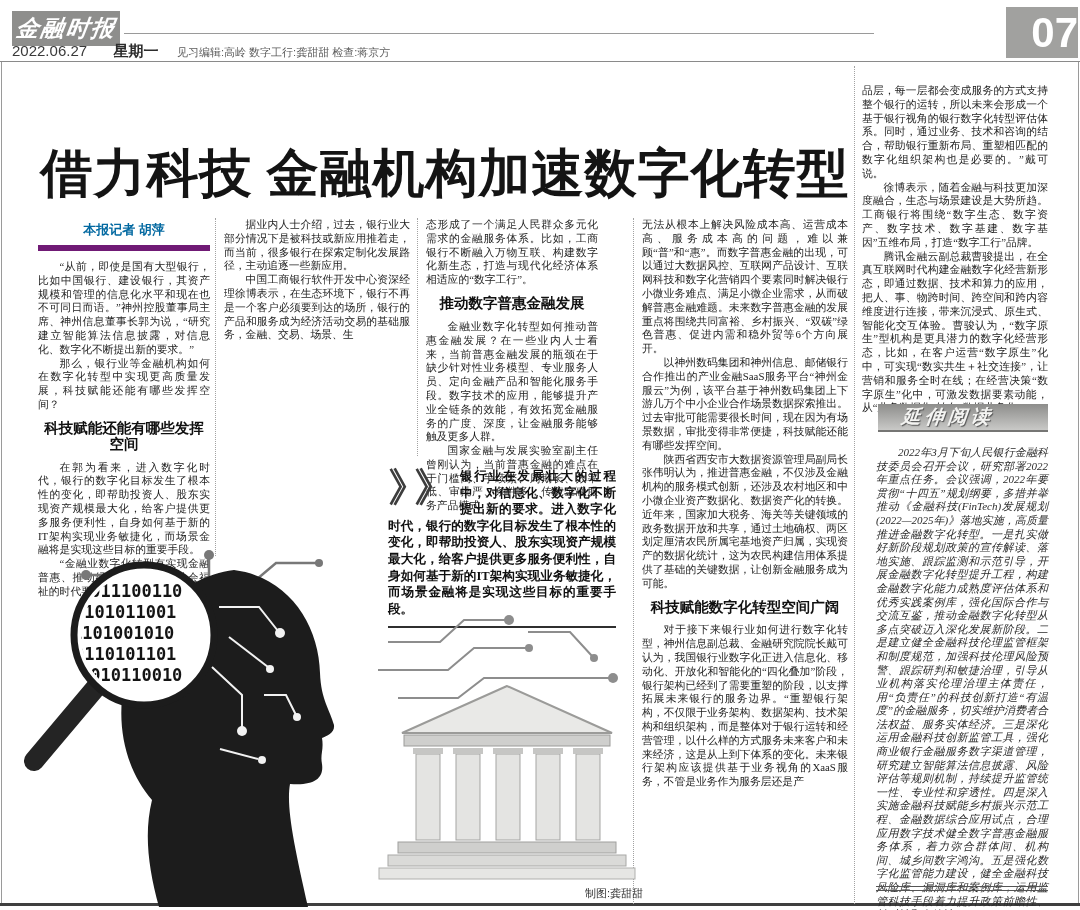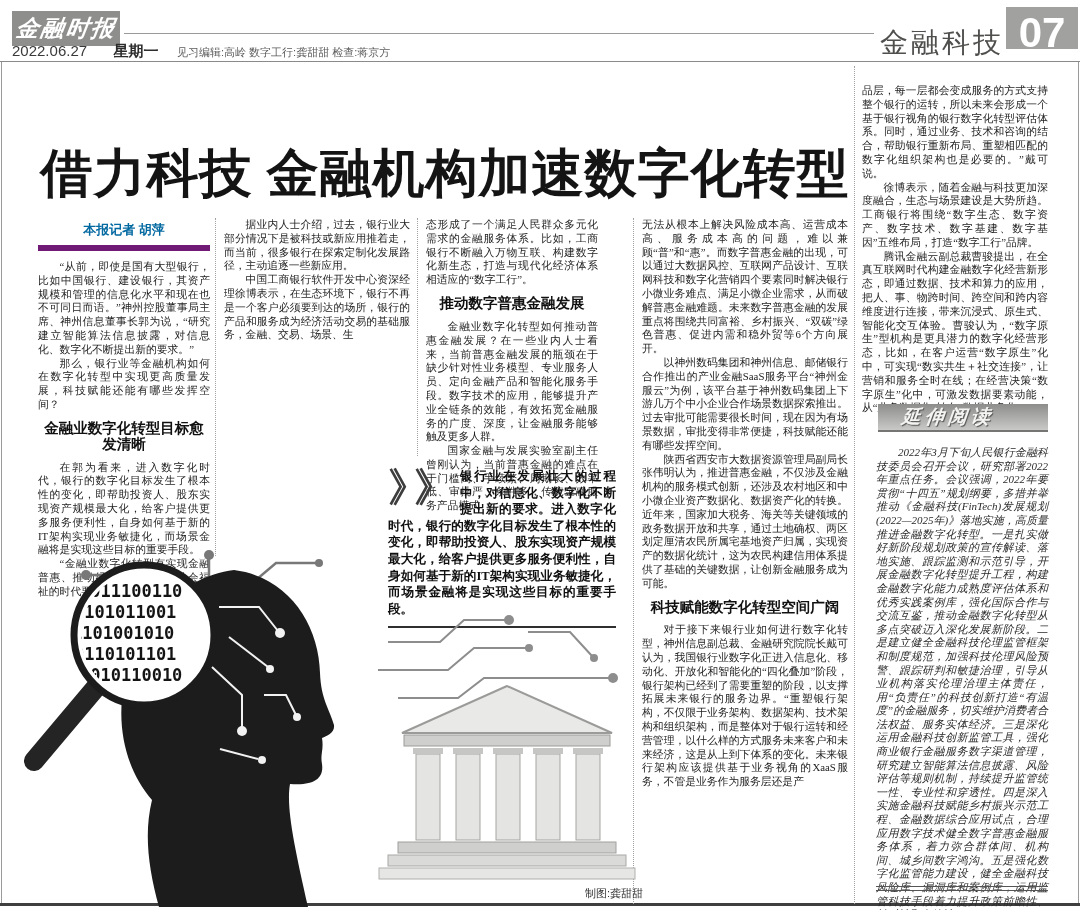--- a/index.html
+++ b/index.html
@@ -6,22 +6,22 @@
   .page{position:relative;width:1080px;height:910px;background:#ffffff;overflow:hidden;
         font-family:"Liberation Serif","DejaVu Serif",serif;color:#1e1e1e;margin:0 auto;}
   
   .logo-box{position:absolute;left:12px;top:11px;width:108px;height:35px;background:#8e8e8c;
             color:#fff;text-align:center;}
   .logo-box span{display:inline-block;font:italic bold 23px/35px "Liberation Serif",serif;
             transform:skewX(-8deg);letter-spacing:2px;}
   .rule-mid{position:absolute;left:124px;top:33px;width:750px;border-top:1px solid #9a9a9a;}
   .section-title{position:absolute;left:880px;top:24px;font:28px "Liberation Sans","DejaVu Sans",sans-serif;
             color:#4f4f4d;letter-spacing:3px;}
-  .page-num-box{position:absolute;left:1006px;top:7px;width:72px;height:42px;background:#a1a19f;
-            color:#fff;font:bold 42px/51px "Liberation Sans","DejaVu Sans",sans-serif;text-align:center;}
+  .page-num-box{position:absolute;left:1006px;top:7px;width:72px;height:51px;background:#a1a19f;
+            color:#fff;font:bold 42px/51px "Liberation Sans","DejaVu Sans",sans-serif;text-align:right;}
   .date-row{position:absolute;left:12px;top:42px;white-space:nowrap;
             font-family:"Liberation Sans","DejaVu Sans",sans-serif;}
   .date{font-size:15px;color:#3a3a3a;}
   .weekday{font-size:15px;font-weight:bold;color:#2c2c2c;margin-left:22px;}
   .editors{font-size:11px;color:#5c5c5c;margin-left:14px;}
   .rule-full{position:absolute;left:0;top:61px;width:1080px;border-top:1px solid #8a8a8a;}
   .page-left{position:absolute;left:1px;top:62px;height:842px;border-left:1px solid #9a9a9a;}
   .page-right{position:absolute;left:1078px;top:62px;height:842px;border-left:1px solid #9a9a9a;}
   .page-bottom{position:absolute;left:0;top:903px;width:1080px;border-top:3px solid #3f3f3f;}
   
@@ -70,21 +70,20 @@
 </style>
 </head>
 <body>
 
 <div class="page">
 
   <div class="logo-box">
     <span>金融时报</span>
   </div>
   <div class="rule-mid"></div>
-  <div class="section-title">金融科技</div>
   <div class="page-num-box">07</div>
   <div class="date-row">
     <span class="date">2022.06.27</span>
     <span class="weekday">星期一</span>
     <span class="editors">见习编辑:高岭  数字工行:龚甜甜  检查:蒋京方</span>
   </div>
   <div class="rule-full"></div>
   <div class="page-left"></div>
   <div class="page-right"></div>
   <div class="page-bottom"></div>
@@ -93,21 +92,21 @@
 
   <div class="vd vd-1"></div>
   <div class="vd vd-2"></div>
   <div class="vd vd-3"></div>
   <div class="vd vd-4"></div>
 
   <div class="col col-1">
     <div class="byline">本报记者 胡萍</div>
     <p>“从前，即使是国有大型银行，比如中国银行、建设银行，其资产规模和管理的信息化水平和现在也不可同日而语。”神州控股董事局主席、神州信息董事长郭为说，“研究建立智能算法信息披露，对信息化、数字化不断提出新的要求。”</p>
     <p>那么，银行业等金融机构如何在数字化转型中实现更高质量发展，科技赋能还能有哪些发挥空间？</p>
-    <h3 class="subhead">金融业数字化转型目标愈发清晰</h3>
+    <h3 class="subhead">科技赋能还能有哪些发挥空间</h3>
     <p>在郭为看来，进入数字化时代，银行的数字化目标发生了根本性的变化，即帮助投资人、股东实现资产规模最大化，给客户提供更多服务便利性，自身如何基于新的IT架构实现业务敏捷化，而场景金融将是实现这些目标的重要手段。</p>
     <p>“金融业数字化转型有实现金融普惠、推动经济发展、增进社会福祉的时代要义。”</p>
   </div>
 
   <div class="col col-2">
     <p>据业内人士介绍，过去，银行业大部分情况下是被科技或新应用推着走，而当前，很多银行在探索定制化发展路径，主动追逐一些新应用。</p>
     <p>中国工商银行软件开发中心资深经理徐博表示，在生态环境下，银行不再是一个客户必须要到达的场所，银行的产品和服务成为经济活动交易的基础服务，金融、交易、场景、生</p>
   </div>
 
   <div class="col col-3">

